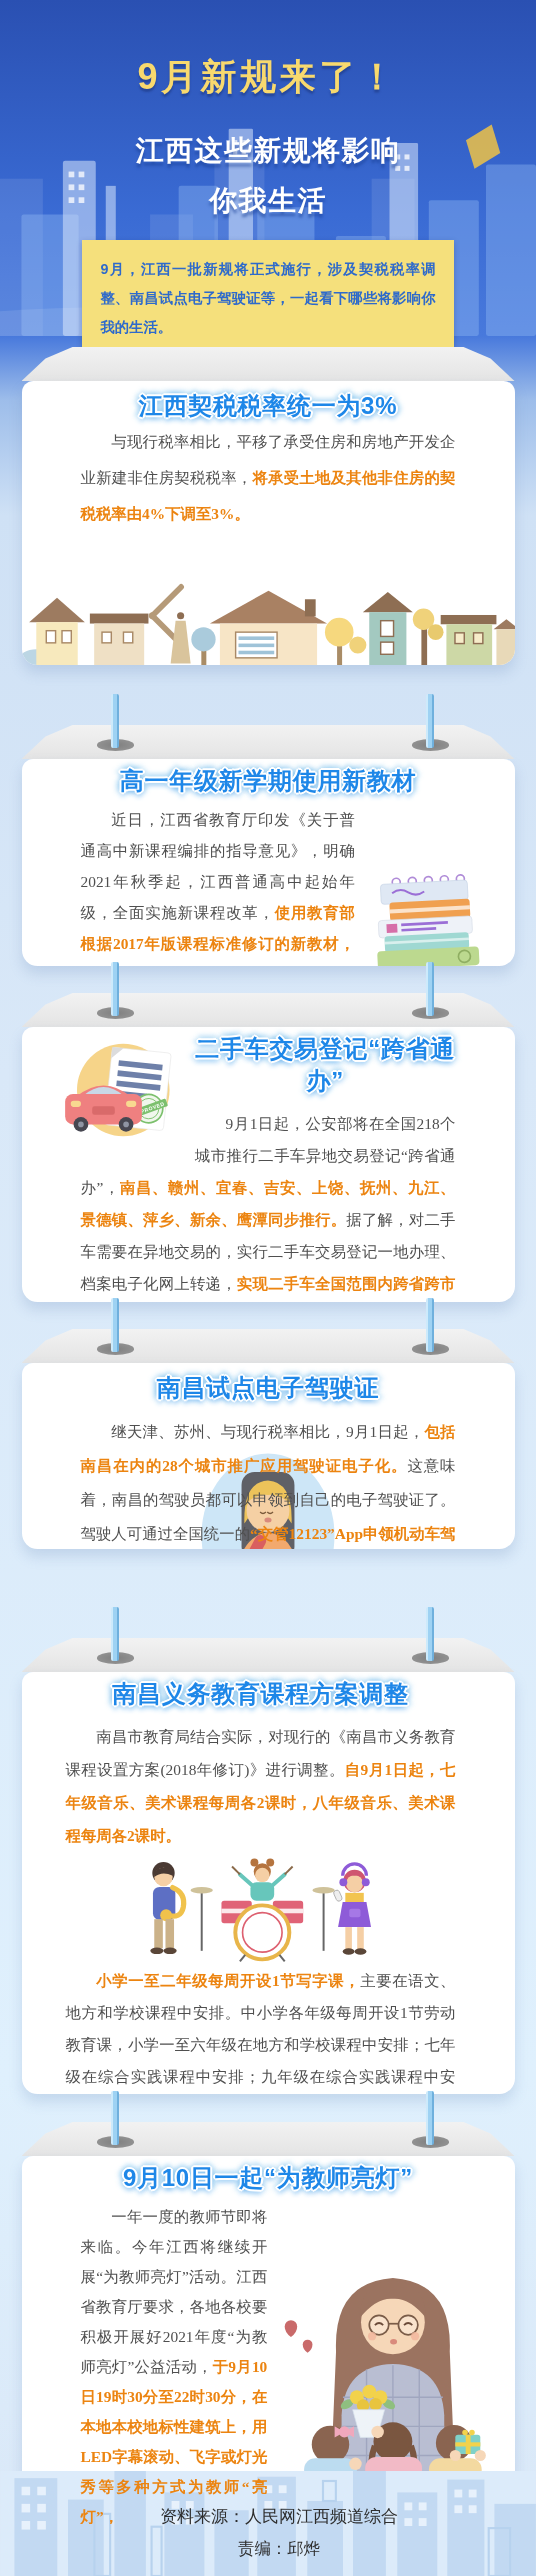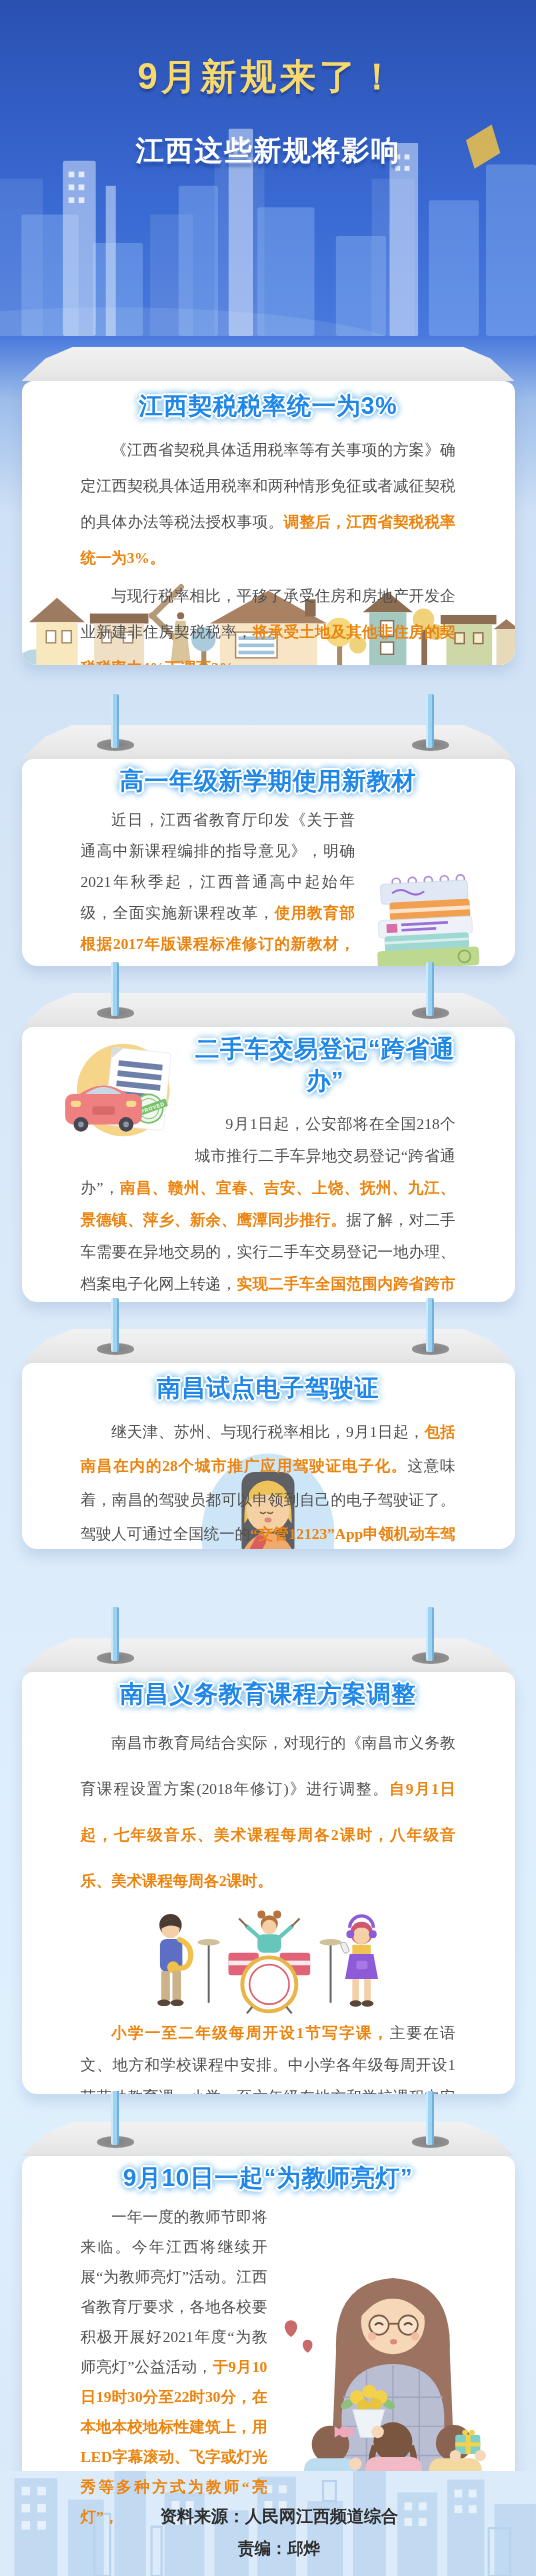--- a/index.html
+++ b/index.html
@@ -38,33 +38,33 @@
        0 4.3px 5px rgba(110,180,240,.95),0 -3.6px 5px rgba(124,192,238,.8),
        4.3px 0 5px rgba(124,192,238,.8),-4.3px 0 5px rgba(124,192,238,.8);}
   .body{margin:0;font-family:"Liberation Serif","DejaVu Serif",serif;font-size:15.4px;
         color:#4f4f4f;text-align:justify;text-indent:2em;position:relative;z-index:1;}
   .body .hl{color:#ec8410;font-weight:bold;}
   
   .s1 .face{height:284px;padding-top:8.6px;} .s1 .body{line-height:36px;} .s1 .p1{margin-top:10px;} .s1 .p2{margin-top:2.9px;}
   .s2 .face{height:207px;padding-top:5.7px;}  .s2 .body{line-height:31px;margin-top:7.2px;}
   .s3 .face{height:275px;padding-top:5.7px;}  .s3 .body{line-height:32px;margin-top:11.4px;}
   .s4 .face{height:186px;padding-top:8.6px;} .s4 .body{line-height:34px;margin-top:11.4px;}
-  .s5 .face{height:422px;padding-top:5.7px;}  .s5 .p1{line-height:46px;margin-top:10px;} .s5 .p2{line-height:32px;margin-top:1.4px;}
+  .s5 .face{height:422px;padding-top:5.7px;padding-left:44px;}  .s5 .p1{line-height:33px;margin-top:10px;} .s5 .p2{line-height:32px;margin-top:1.4px;}
   .s6 .face{height:368px;padding-top:5.7px;}  .s6 .body{line-height:30px;margin-top:8.6px;}
   .houses{position:absolute;left:0;bottom:0;width:493px;height:86px;z-index:0;}
   .books-float{float:right;width:132px;height:107px;margin:69px -37px 0 5.7px;}
   .circle-float{float:left;width:127px;height:120px;margin:-2.9px 4.3px 4.3px -17px;}
   .driver-wrap{position:absolute;left:50%;top:89px;transform:translateX(-50%);width:136px;height:168px;z-index:0;}
   .kids-wrap{display:block;width:300px;height:112px;margin:0 auto;}
   .teacher-float{float:right;width:215px;height:240px;margin:60px -34px 0 7.2px;}
   
   .footer{position:absolute;left:0;top:2471px;width:536px;height:105px;}
   .footer svg{position:absolute;top:0;left:0;}
   .footer-line{position:relative;text-align:center;font-family:"Liberation Serif","DejaVu Serif",serif;
-               font-weight:bold;color:#2e2e2e;padding-left:22px;}
+               font-weight:normal;color:#2e2e2e;padding-left:22px;}
   .footer-line.src{margin-top:34px;font-size:17px;}
   .footer-line.ed{margin-top:10px;font-size:16.4px;}
 </style>
 </head>
 <body>
 
 <div class="page">
 
   <header class="hero">
     <svg class="skyline" width="536" height="336" viewBox="0 0 750 470">
@@ -103,27 +103,30 @@
           <rect x="566" y="232" width="7" height="7"></rect>
         <rect x="326" y="196" width="6" height="6"></rect>
           <rect x="338" y="196" width="6" height="6"></rect>
         <rect x="326" y="210" width="6" height="6"></rect>
           <rect x="338" y="210" width="6" height="6"></rect>
       </g>
       <ellipse cx="160" cy="500" rx="420" ry="70" fill="rgba(255,255,255,0.10)"></ellipse>
     </svg>
     <div class="hero-t1">9月新规来了！</div>
     <div class="hero-t2 first">江西这些新规将影响</div>
+    <div class="hero-t2">你我生活</div>
+    <div class="intro-box">
+      <p>9月，江西一批新规将正式施行，涉及契税税率调整、南昌试点电子驾驶证等，一起看下哪些将影响你我的生活。</p>
+    </div>
   </header>
 
   <section class="sign s1" style="top:347px">
     <div class="slab"></div>
     <div class="face">
       <h2 class="sticker">江西契税税率统一为3%</h2>
-      <p class="body p1"><span>《江西省契税具体适用税率等有关事项的方案》确定江西契税具体适用税率和两种情形免征或者减征契税的具体办法等税法授权事项。</span><span class="hl">调整后，江西省契税税率统一为3%。</span></p>
       <p class="body p2"><span>与现行税率相比，平移了承受住房和房地产开发企业新建非住房契税税率，</span><span class="hl">将承受土地及其他非住房的契税税率由4%下调至3%。</span></p>
       <svg class="houses" viewBox="0 0 690 120" preserveAspectRatio="xMidYMax meet">
         <ellipse cx="20" cy="112" rx="24" ry="14" fill="#bcd6e4"></ellipse>
         <polygon points="10,60 49,26 88,60" fill="#9d7b60"></polygon>
           <rect x="20" y="60" width="58" height="60" fill="#f7e9bd"></rect>
         <rect x="34" y="72" width="13" height="17" fill="#fff" stroke="#a98966" stroke-width="2"></rect>
         <rect x="56" y="72" width="13" height="17" fill="#fff" stroke="#a98966" stroke-width="2"></rect>
         <rect x="95" y="48" width="82" height="14" fill="#8e6e53"></rect>
           <rect x="101" y="62" width="70" height="58" fill="#efe0c5"></rect>
         <rect x="112" y="74" width="13" height="15" fill="#fff" stroke="#a98966" stroke-width="2"></rect>

